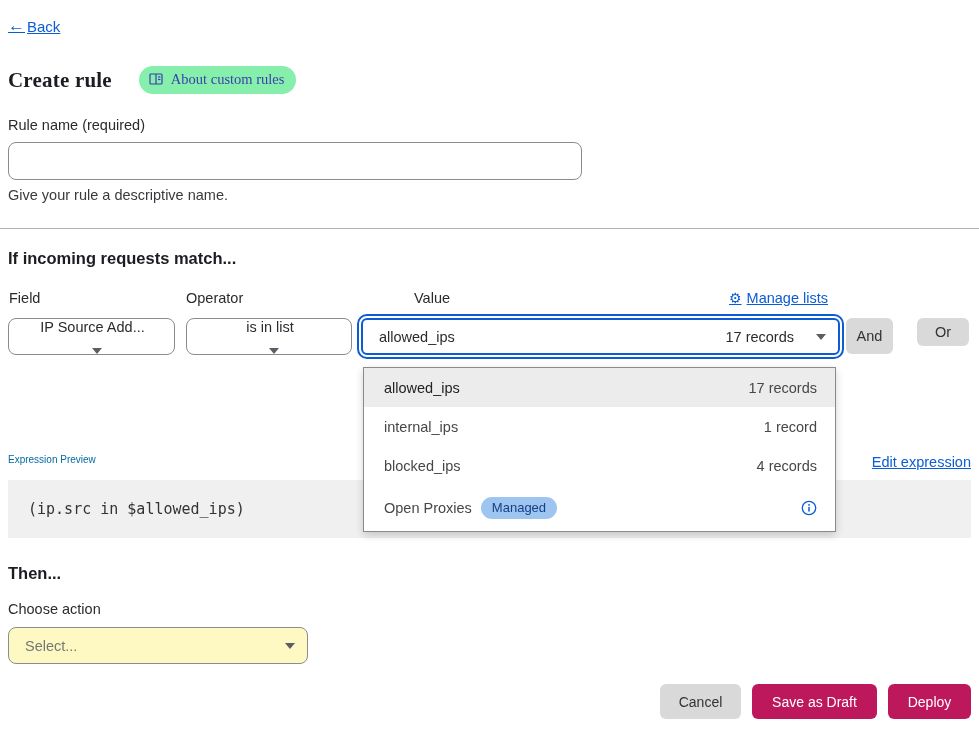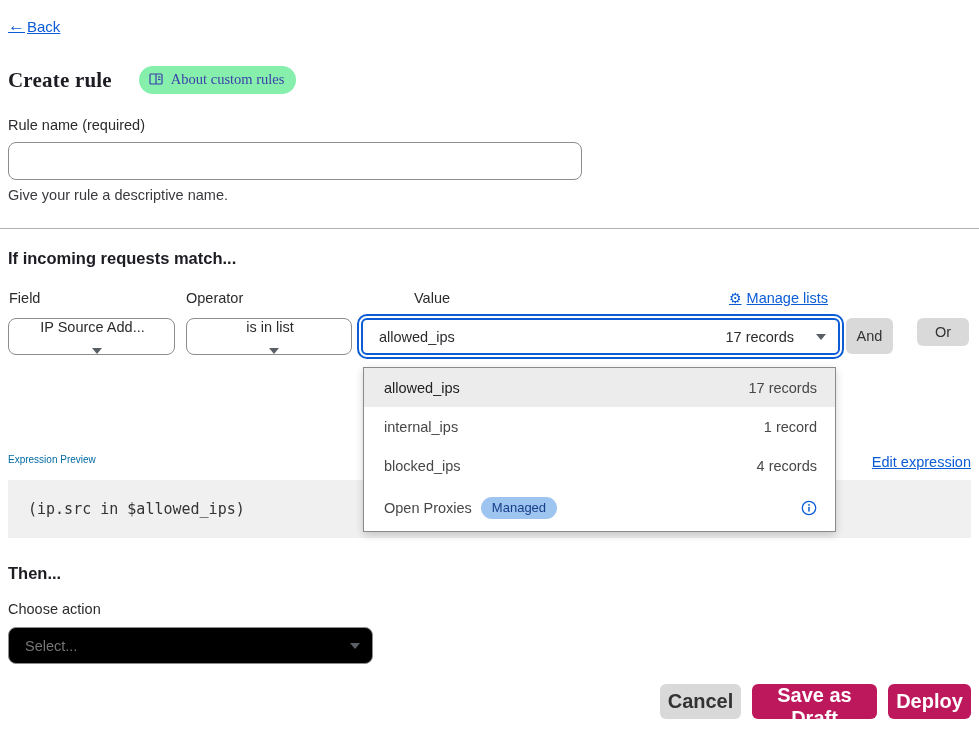--- a/index.html
+++ b/index.html
@@ -160,34 +160,33 @@
   .expr-code {
     font-family:"DejaVu Sans Mono","Liberation Mono",monospace;
     font-size:15px; color:#333;
   }
 
   
   .then-heading { position:absolute; left:8px; top:564px; font-size:16.5px; font-weight:bold; color:#1c1c22; }
   .action-label { position:absolute; left:8px; top:601px; font-size:14.5px; color:#2b2b2e; }
   .action-select {
     position:absolute; left:8px; top:627px;
-    width:365px; height:37px;
+    width:300px; height:37px;
     border:1px solid #8c8c8c; border-radius:8px;
     display:flex; align-items:center; justify-content:space-between;
-    padding:0 12px 0 16px; cursor:pointer; background:#000000;
+    padding:0 12px 0 16px; cursor:pointer; background:#fef9c3;
   }
   .placeholder { color:#767676; font-size:14.5px; }
 
   
   .btn {
     position:absolute; top:684px; height:35px;
     border:none; border-radius:6px;
-    font-size:20px; font-family:inherit;
+    font-size:14px; font-family:inherit;
     cursor:pointer;
-    font-weight:bold;
   }
   .cancel-btn { left:660px; width:81px; background:#d9d9d9; color:#333; }
   .blue-btn { background:#be185d; color:#fff; }
   .save-draft-btn { left:752px; width:125px; }
   .deploy-btn { left:888px; width:83px; }
 </style>
 </head>
 <body>
 
 <div class="page">

